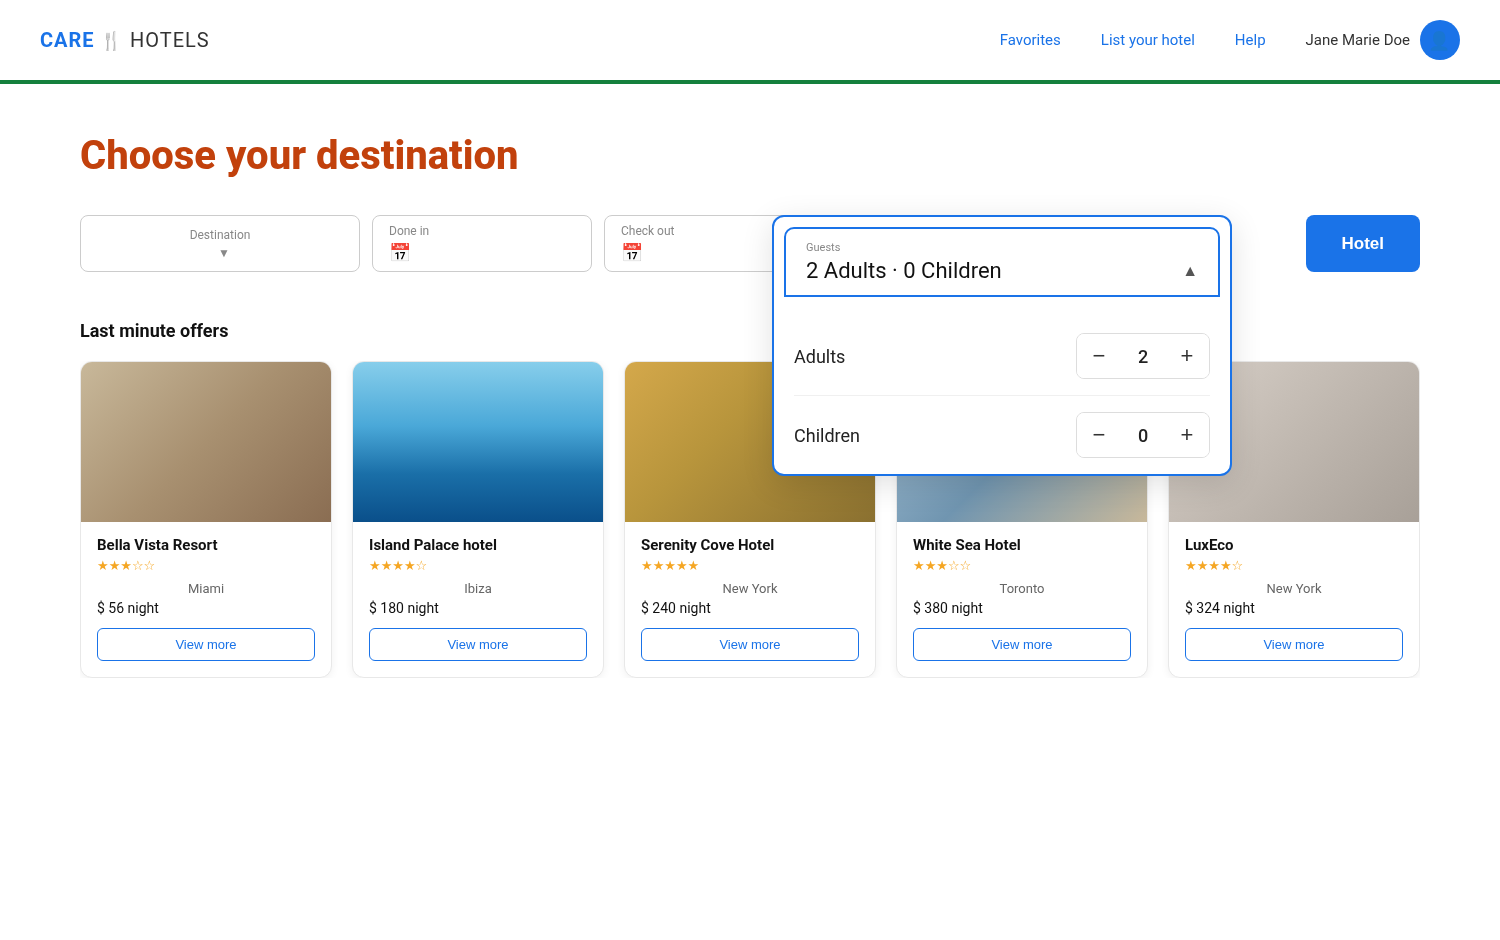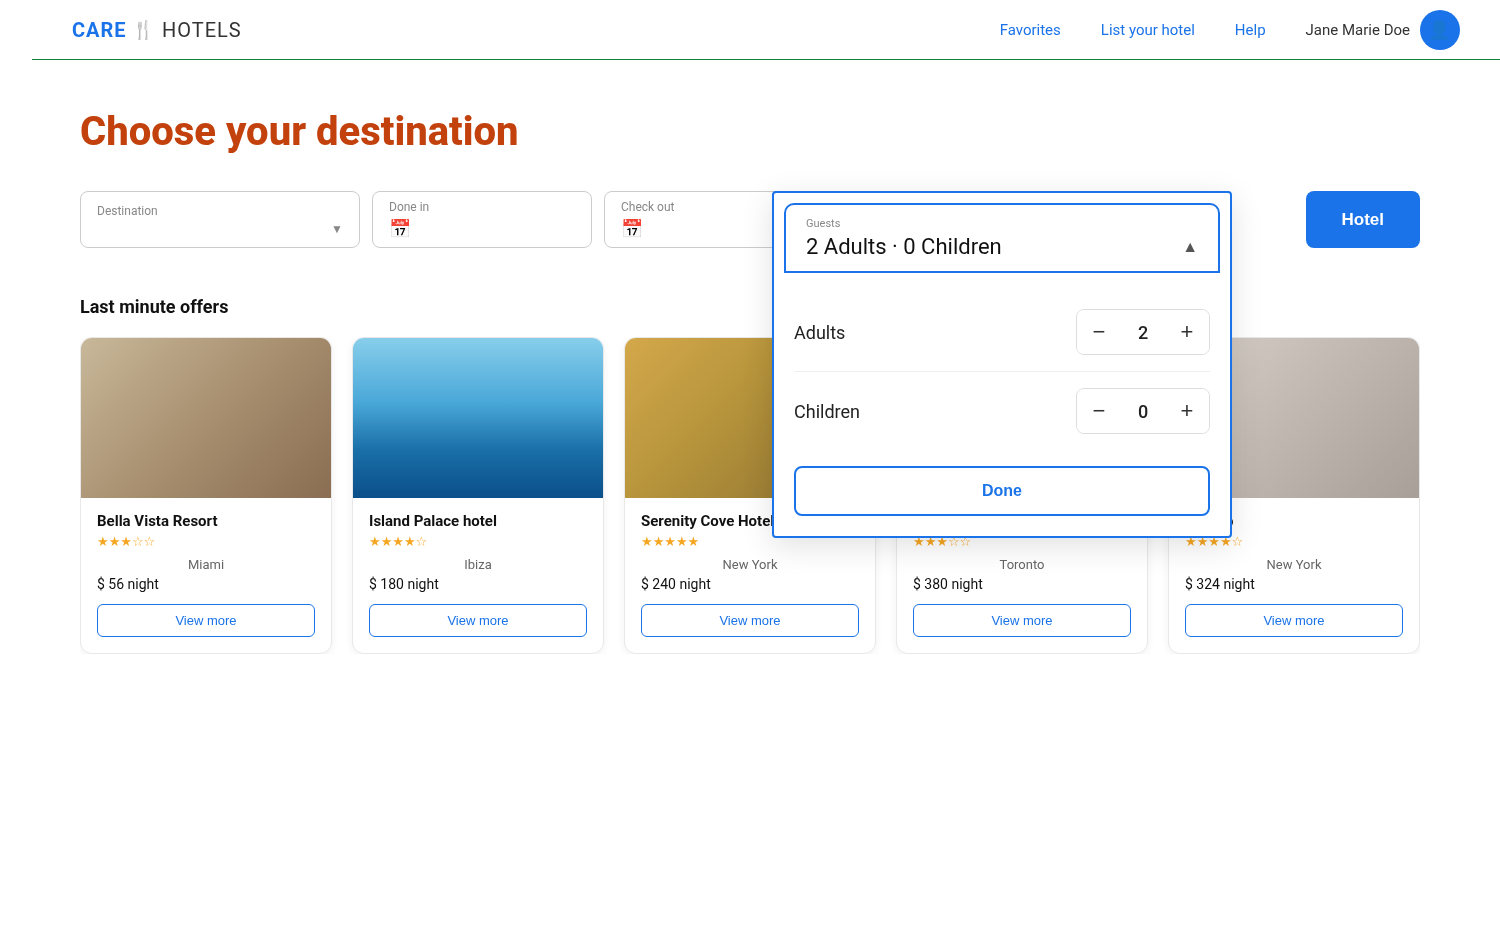--- a/index.html
+++ b/index.html
@@ -1,21 +1,21 @@
 <!DOCTYPE html>
 <html><head>
   <meta charset="utf-8">
   <style>
     * { box-sizing: border-box; margin: 0; padding: 0; }
     body { font-family: -apple-system, BlinkMacSystemFont, 'Segoe UI', Roboto, sans-serif; background: #fff; color: #222; }
 
     
     .navbar {
       display: flex; align-items: center; justify-content: space-between;
-      padding: 0 40px; height: 60px; border-bottom: 1px solid #15803d; margin-left: 32px;
+      padding: 0 40px; height: 84px; border-bottom: 4px solid #15803d;
     }
     .nav-logo {
       display: flex; align-items: center; gap: 6px;
       font-size: 20px; font-weight: 700; color: #1a73e8;
       letter-spacing: 1px;
     }
     .nav-logo span.care { color: #1a73e8; }
     .nav-logo span.hotels { color: #333; font-weight: 400; }
     .nav-logo .fork-icon { font-size: 18px; color: #1a73e8; }
     .nav-links { display: flex; align-items: center; gap: 40px; }
@@ -41,37 +41,37 @@
     
     .search-bar {
       display: flex; align-items: stretch; gap: 12px; margin-bottom: 48px;
       position: relative;
     }
     .search-field {
       border: 1px solid #ccc; border-radius: 8px; padding: 8px 16px;
       display: flex; flex-direction: column; justify-content: center;
       cursor: pointer; background: #fff; position: relative;
     }
-    .search-field.destination { width: 280px; }
+    .search-field.destination { width: 280px; align-items: center; }
     .search-field.checkin, .search-field.checkout { width: 220px; }
     .search-field.guests-field { width: 260px; border: 2px solid #1a73e8; }
     .field-label { font-size: 12px; color: #888; margin-bottom: 4px; }
     .field-value { font-size: 15px; color: #333; display: flex; align-items: center; gap: 8px; }
     .field-value .dropdown-arrow { color: #888; font-size: 12px; margin-left: auto; }
     .field-value .cal-icon { font-size: 18px; color: #555; }
     .search-btn {
       background: #1a73e8; color: #fff; border: none; border-radius: 8px;
       padding: 0 36px; font-size: 17px; font-weight: 600; cursor: pointer;
       white-space: nowrap;
     }
 
     
     .guests-dropdown {
       position: absolute; top: 0; left: 692px;
-      background: #fff; border: 2px solid #1a73e8; border-radius: 4px;
+      background: #fff; border: 2px solid #1a73e8; border-radius: 12px;
       width: 460px; z-index: 100; box-shadow: 0 8px 32px rgba(0,0,0,0.12);
       overflow: hidden;
     }
     .guests-dropdown-header {
       padding: 12px 20px 0;
       border: 2px solid #1a73e8; border-radius: 10px 10px 0 0;
       margin: 10px 10px 0; background: #fff;
     }
     .guests-header-label { font-size: 11px; color: #888; margin-bottom: 4px; }
     .guests-header-value {
@@ -221,21 +221,20 @@
         <div class="guests-row">
           <span class="guests-row-label">Children</span>
           <div class="stepper">
             <button class="stepper-btn">−</button>
             <span class="stepper-val">0</span>
             <button class="stepper-btn">+</button>
           </div>
         </div>
       </div>
 
-      <button class="done-btn">Done</button>
     </div>
 
     <button class="search-btn" style="margin-left: auto;">Hotel</button>
   </div>
 
   <div>
     <h2 class="section-title">Last minute offers</h2>
     <div class="hotels-grid" id="hotels-grid">
 
     <div class="hotel-card">

